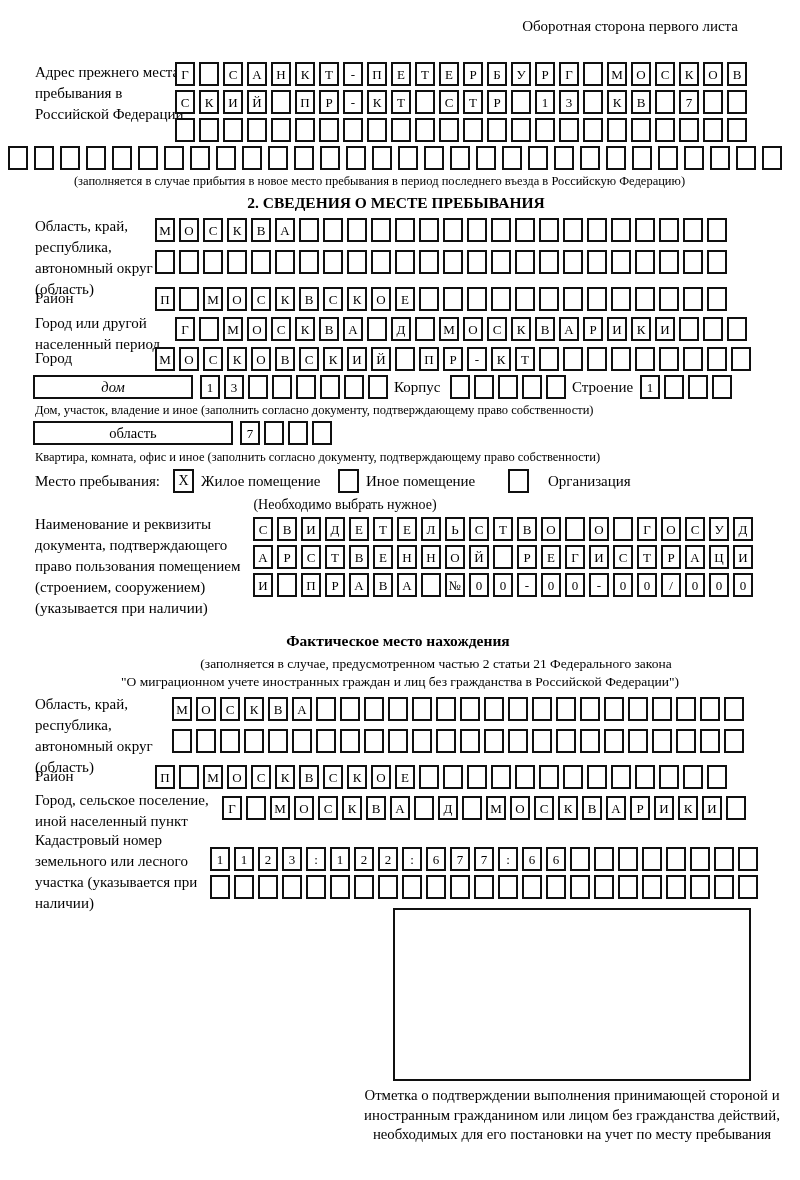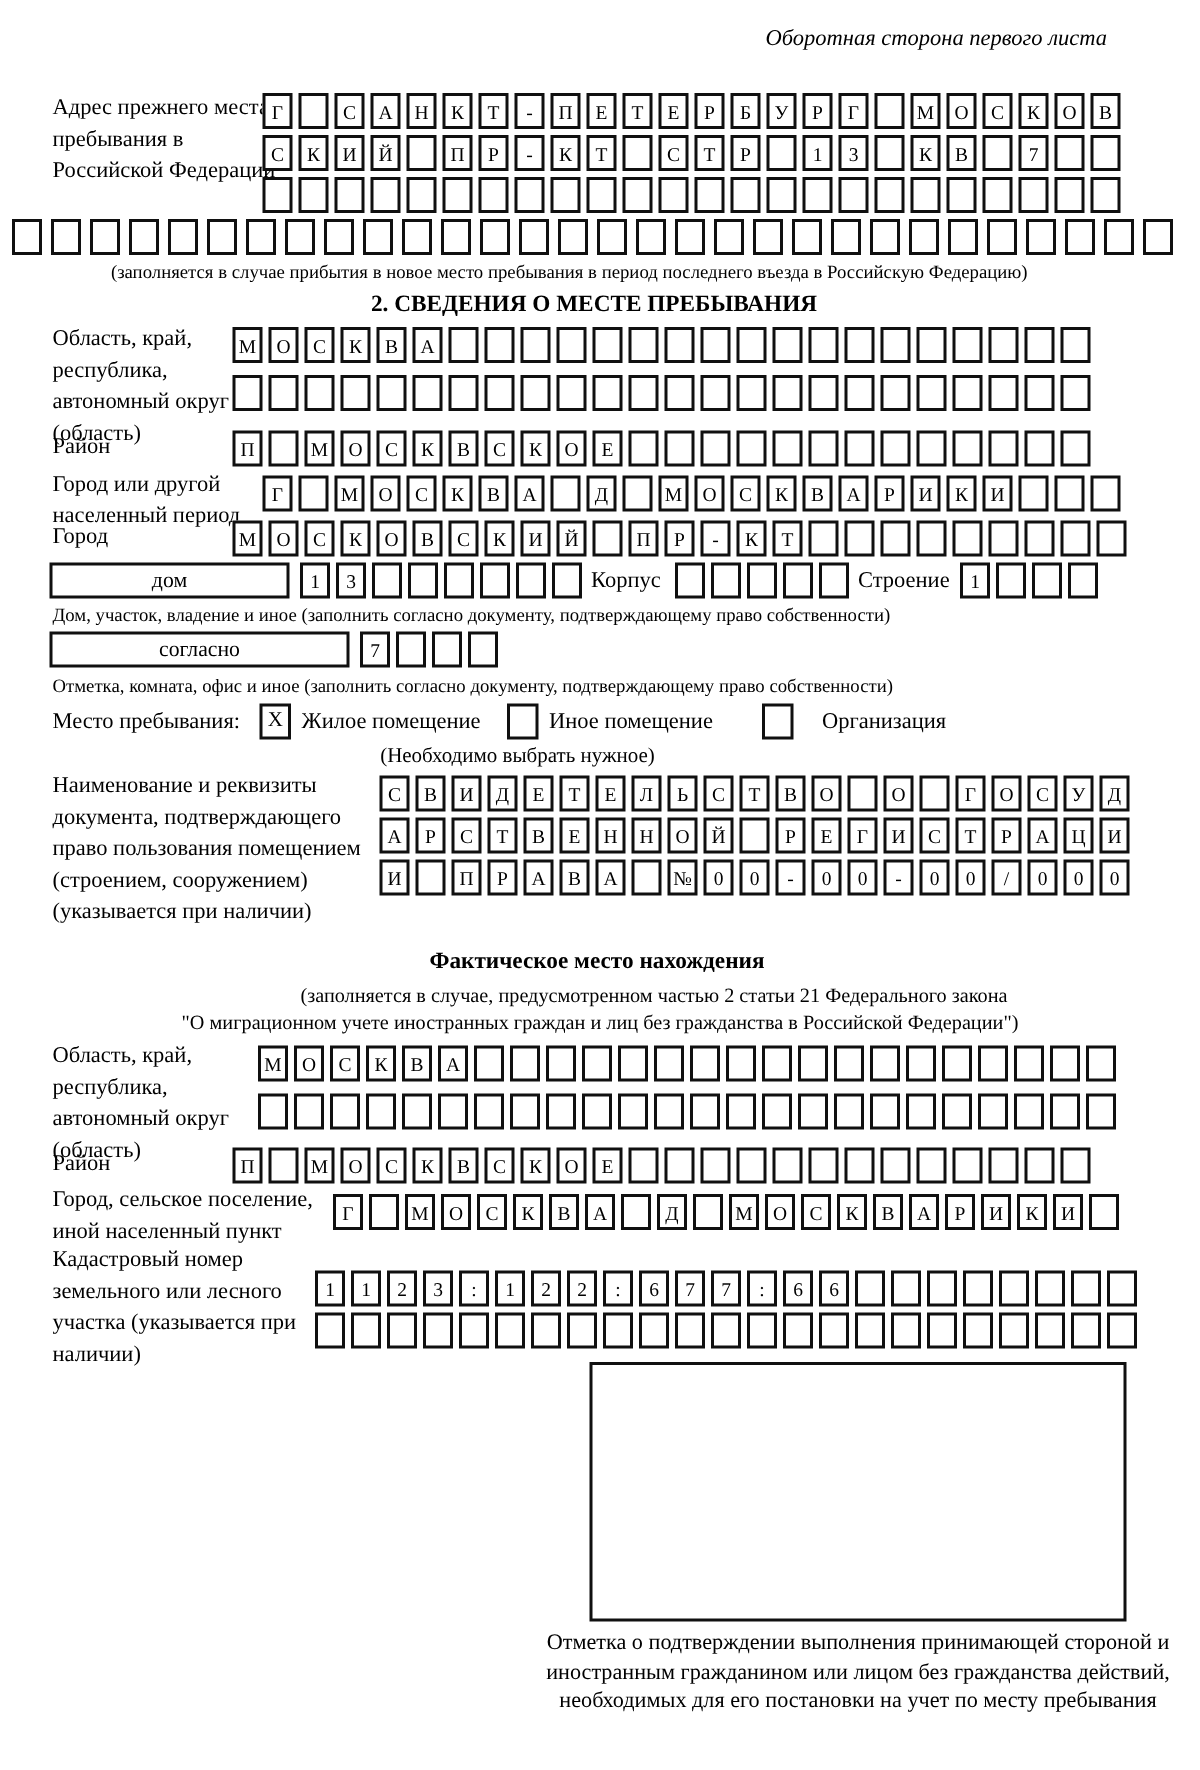--- a/index.html
+++ b/index.html
@@ -27,21 +27,21 @@
     font-size:14px;background:#fff;flex:0 0 auto;
   }
   .center{text-align:center;}
   .stamp{border:2px solid #101010;background:#fff;}
 </style>
 </head>
 <body>
 
 <div id="page">
 
-  <div class="abs label" style="top:16px;right:62px;font-style:italic;">Оборотная сторона первого листа</div>
+  <div class="abs label" style="top:16px;right:62px;">Оборотная сторона первого листа</div>
 
   <div class="abs label" style="top:62px;left:35px;width:150px;">Адрес прежнего места пребывания в Российской Федерации</div>
   <div class="abs boxrow" style="top:62px;left:175px;">
       <div class="cell">Г</div>
       <div class="cell"></div>
       <div class="cell">С</div>
       <div class="cell">А</div>
       <div class="cell">Н</div>
       <div class="cell">К</div>
       <div class="cell">Т</div>
@@ -283,21 +283,21 @@
       <div class="cell"></div>
       <div class="cell"></div>
       <div class="cell"></div>
       <div class="cell"></div>
       <div class="cell"></div>
       <div class="cell"></div>
       <div class="cell"></div>
       <div class="cell"></div>
     </div>
 
-  <div class="abs bigbox" style="top:375px;left:33px;width:156px;">дом</div>
+  <div class="abs bigbox" style="top:375px;left:33px;width:156px;font-style:italic;">дом</div>
   <div class="abs boxrow" style="top:375px;left:200px;">
       <div class="cell">1</div>
       <div class="cell">3</div>
       <div class="cell"></div>
       <div class="cell"></div>
       <div class="cell"></div>
       <div class="cell"></div>
       <div class="cell"></div>
       <div class="cell"></div>
     </div>
@@ -311,28 +311,28 @@
     </div>
   <div class="abs label" style="top:377px;left:572px;">Строение</div>
   <div class="abs boxrow" style="top:375px;left:640px;">
       <div class="cell">1</div>
       <div class="cell"></div>
       <div class="cell"></div>
       <div class="cell"></div>
     </div>
   <div class="abs caption" style="top:403px;left:35px;width:720px;">Дом, участок, владение и иное (заполнить согласно документу, подтверждающему право собственности)</div>
 
-  <div class="abs bigbox" style="top:421px;left:33px;width:196px;">согласно</div>
+  <div class="abs bigbox" style="top:421px;left:33px;width:196px;">область</div>
   <div class="abs boxrow" style="top:421px;left:240px;">
       <div class="cell">7</div>
       <div class="cell"></div>
       <div class="cell"></div>
       <div class="cell"></div>
     </div>
-  <div class="abs caption" style="top:450px;left:35px;width:720px;">Отметка, комната, офис и иное (заполнить согласно документу, подтверждающему право собственности)</div>
+  <div class="abs caption" style="top:450px;left:35px;width:720px;">Квартира, комната, офис и иное (заполнить согласно документу, подтверждающему право собственности)</div>
 
   <div class="abs label" style="top:471px;left:35px;">Место пребывания:</div>
   <div class="abs checkbox" style="top:469px;left:173px;">X</div>
   <div class="abs label" style="top:471px;left:201px;">Жилое помещение</div>
   <div class="abs checkbox" style="top:469px;left:338px;"></div>
   <div class="abs label" style="top:471px;left:366px;">Иное помещение</div>
   <div class="abs checkbox" style="top:469px;left:508px;"></div>
   <div class="abs label" style="top:471px;left:548px;">Организация</div>
   <div class="abs caption center" style="top:497px;left:150px;width:390px;font-size:14px;">(Необходимо выбрать нужное)</div>
 

